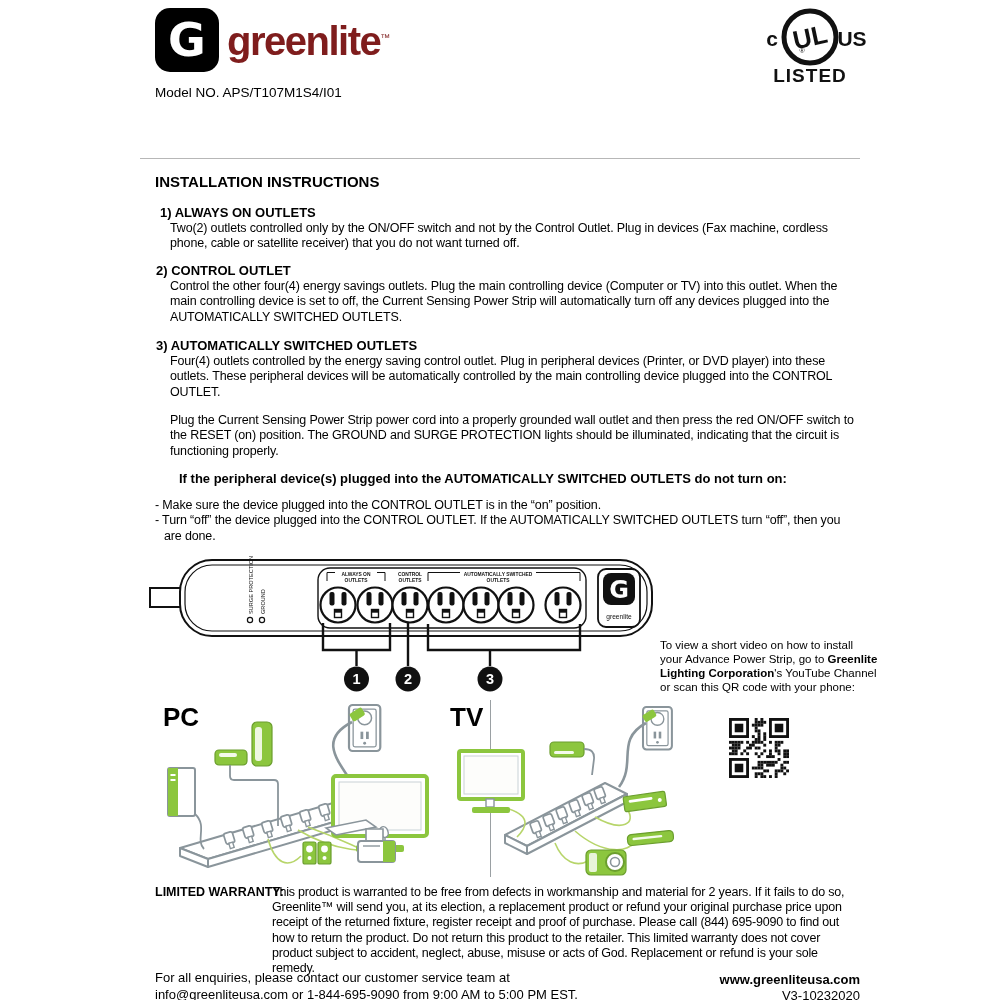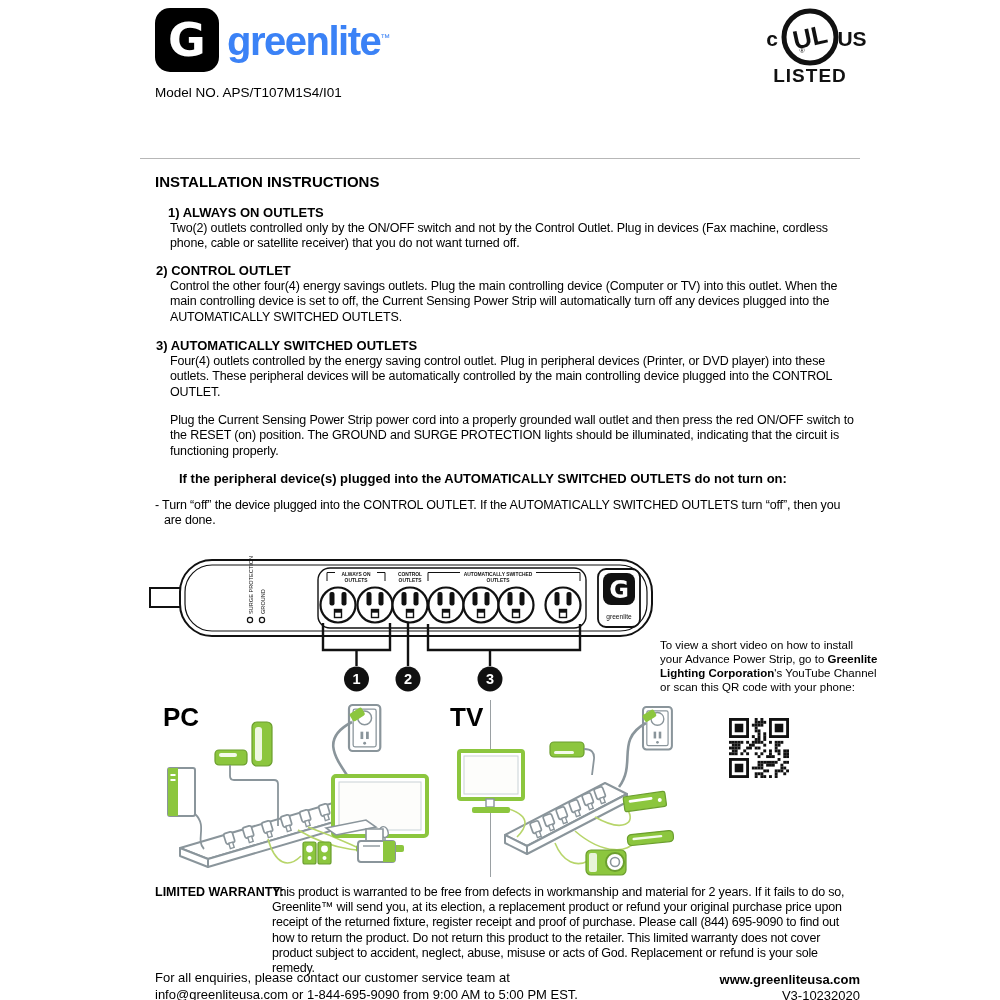--- a/index.html
+++ b/index.html
@@ -5,21 +5,21 @@
   :root{ --green:#8CC63E; --outline:#8A959B; --ink:#111; --lgreen:#B7D56A; }
   *{ margin:0; padding:0; box-sizing:border-box; }
   body{ background:#fff; font-family:"Liberation Sans", sans-serif; color:#1a1a1a; }
   .page{ position:relative; width:1000px; height:1000px; background:#fff; overflow:hidden; }
   .abs{ position:absolute; }
 
   
   .logo-box{ left:155px; top:8px; width:64px; height:64px; background:#000; border-radius:15px;
              display:flex; align-items:center; justify-content:center; }
   .logo-g{ color:#fff; font-family:"DejaVu Sans", sans-serif; font-weight:bold; font-size:46px; line-height:1; }
-  .wordmark{ left:227px; top:19px; font-size:40px; font-weight:bold; letter-spacing:-1.5px; color:#3b82f6; }
+  .wordmark{ left:227px; top:19px; font-size:40px; font-weight:bold; letter-spacing:-1.5px; color:#7f1d1d; }
   .wordmark sup{ font-size:10px; font-weight:normal; }
   .model{ left:155px; top:85px; font-size:13.5px; color:#000; }
 
   .title{ left:0; top:126px; width:1000px; text-align:center; font-size:22.5px; font-weight:bold;
           letter-spacing:-0.5px; color:#000; white-space:nowrap; }
   .rule{ left:140px; top:158px; width:720px; height:0; border-top:1px solid #b7b7b7; }
 
   .inst-heading{ left:155px; top:173px; font-size:15px; font-weight:bold; color:#000; }
 
   .sec-h{ font-size:13px; font-weight:bold; color:#000; }
@@ -74,33 +74,34 @@
     <text x="30" y="40" text-anchor="middle" font-size="21" font-weight="bold" fill="#111">c</text>
     <text x="110" y="40" text-anchor="middle" font-size="21" font-weight="bold" fill="#111">US</text>
     <text x="68" y="76" text-anchor="middle" font-size="19" font-weight="bold" letter-spacing="1" fill="#111">LISTED</text>
   </svg>
 
   <div class="abs model">Model NO. APS/T107M1S4/I01</div>
 
   <div class="abs rule"></div>
   <div class="abs inst-heading">INSTALLATION INSTRUCTIONS</div>
 
-  <div class="abs sec-h" style="left:160px; top:205px;margin-left:8px;">1) ALWAYS ON OUTLETS</div>
+  <div class="abs sec-h" style="left:160px; top:205px;">1) ALWAYS ON OUTLETS</div>
   <div class="abs body-txt w690" style="left:170px; top:221px;">Two(2) outlets controlled only by the ON/OFF switch and not by the Control Outlet. Plug in devices (Fax machine, cordless phone, cable or satellite receiver) that you do not want turned off.</div>
 
   <div class="abs sec-h" style="left:156px; top:263px;">2) CONTROL OUTLET</div>
   <div class="abs body-txt w690" style="left:170px; top:279px;">Control the other four(4) energy savings outlets. Plug the main controlling device (Computer or TV) into this outlet. When the main controlling device is set to off, the Current Sensing Power Strip will automatically turn off any devices plugged into the AUTOMATICALLY SWITCHED OUTLETS.</div>
 
   <div class="abs sec-h" style="left:156px; top:338px;">3) AUTOMATICALLY SWITCHED OUTLETS</div>
   <div class="abs body-txt w690" style="left:170px; top:354px;">Four(4) outlets controlled by the energy saving control outlet. Plug in peripheral devices (Printer, or DVD player) into these outlets. These peripheral devices will be automatically controlled by the main controlling device plugged into the CONTROL OUTLET.</div>
 
   <div class="abs body-txt w690" style="left:170px; top:413px;">Plug the Current Sensing Power Strip power cord into a properly grounded wall outlet and then press the red ON/OFF switch to the RESET (on) position. The GROUND and SURGE PROTECTION lights should be illuminated, indicating that the circuit is functioning properly.</div>
 
   <div class="abs bold-line">If the peripheral device(s) plugged into the AUTOMATICALLY SWITCHED OUTLETS do not turn on:</div>
   <div class="abs bullets">
+    <div class="b">- Make sure the device plugged into the CONTROL OUTLET is in the “on” position.</div>
     <div class="b">- Turn “off” the device plugged into the CONTROL OUTLET. If the AUTOMATICALLY SWITCHED OUTLETS turn “off”, then you are done.</div>
   </div>
 
   <svg class="abs" style="left:146px; top:552px;" width="530" height="150" viewBox="0 0 530 150">
     <g fill="none" stroke="#111">
 
       <rect x="4" y="36" width="31" height="19" stroke-width="2" fill="#fff"></rect>
 
       <rect x="34" y="8" width="472" height="76" rx="32" stroke-width="2" fill="#fff"></rect>
       <rect x="39" y="13" width="462" height="66" rx="27" stroke-width="1.2"></rect>

